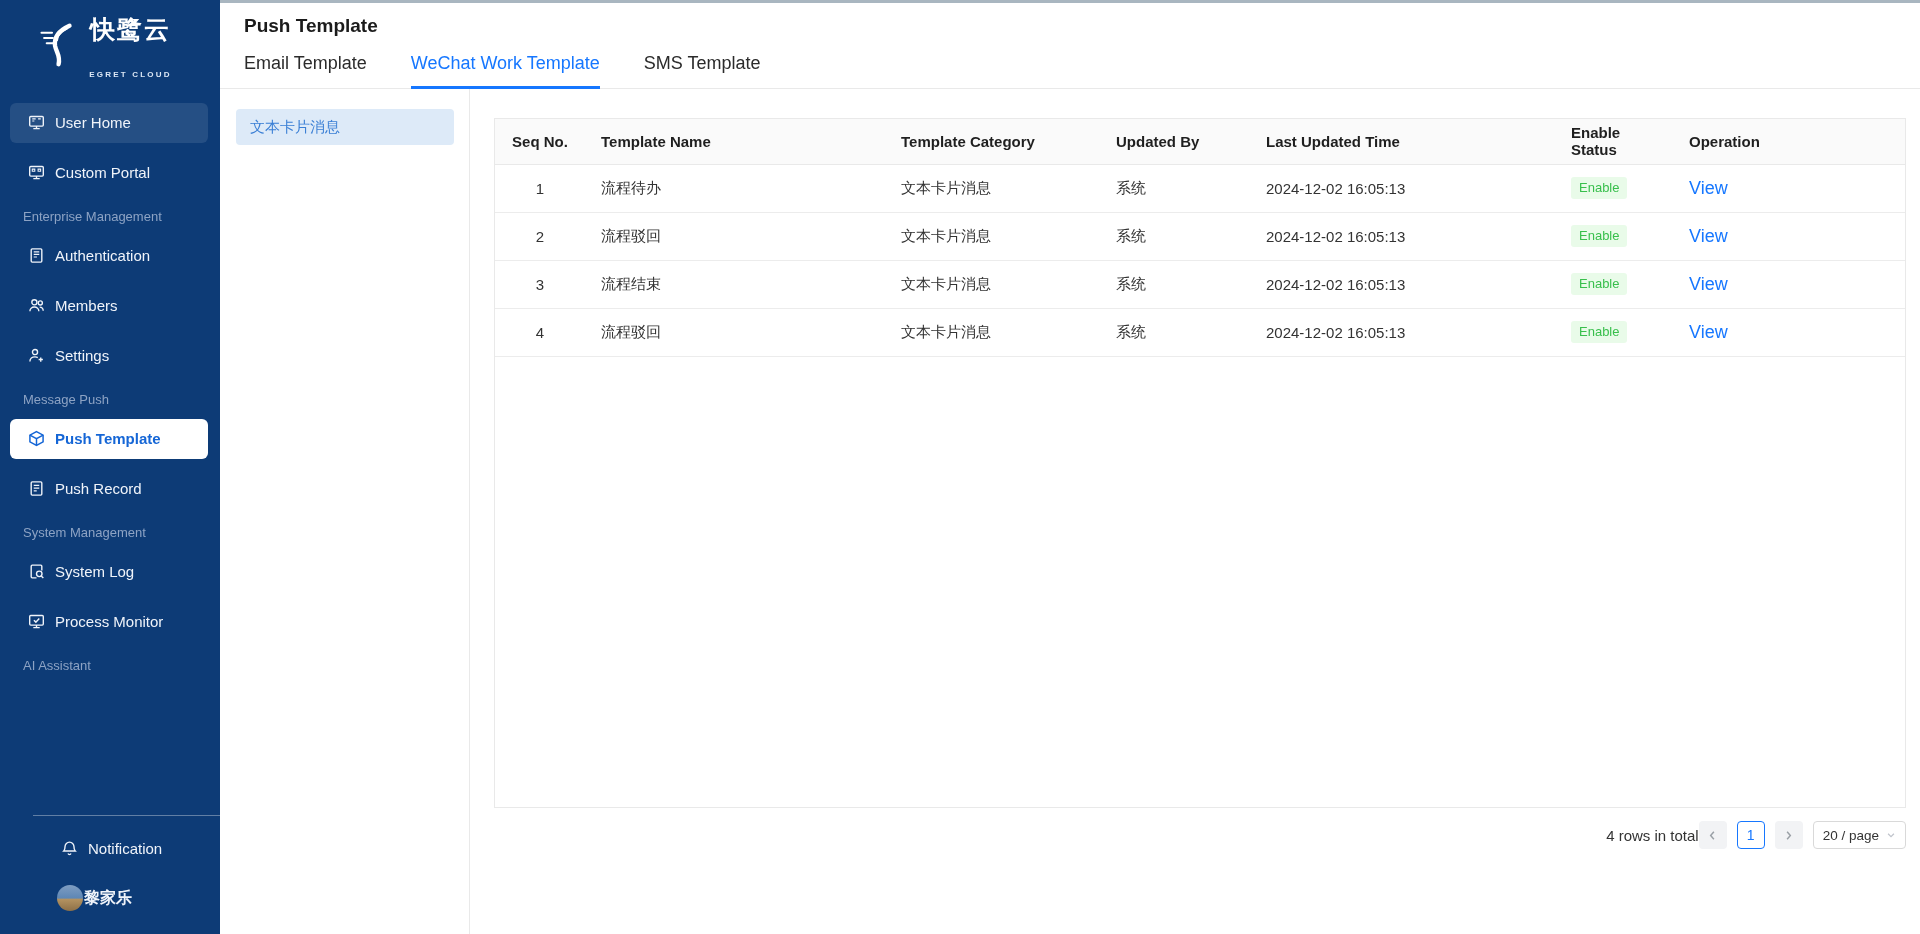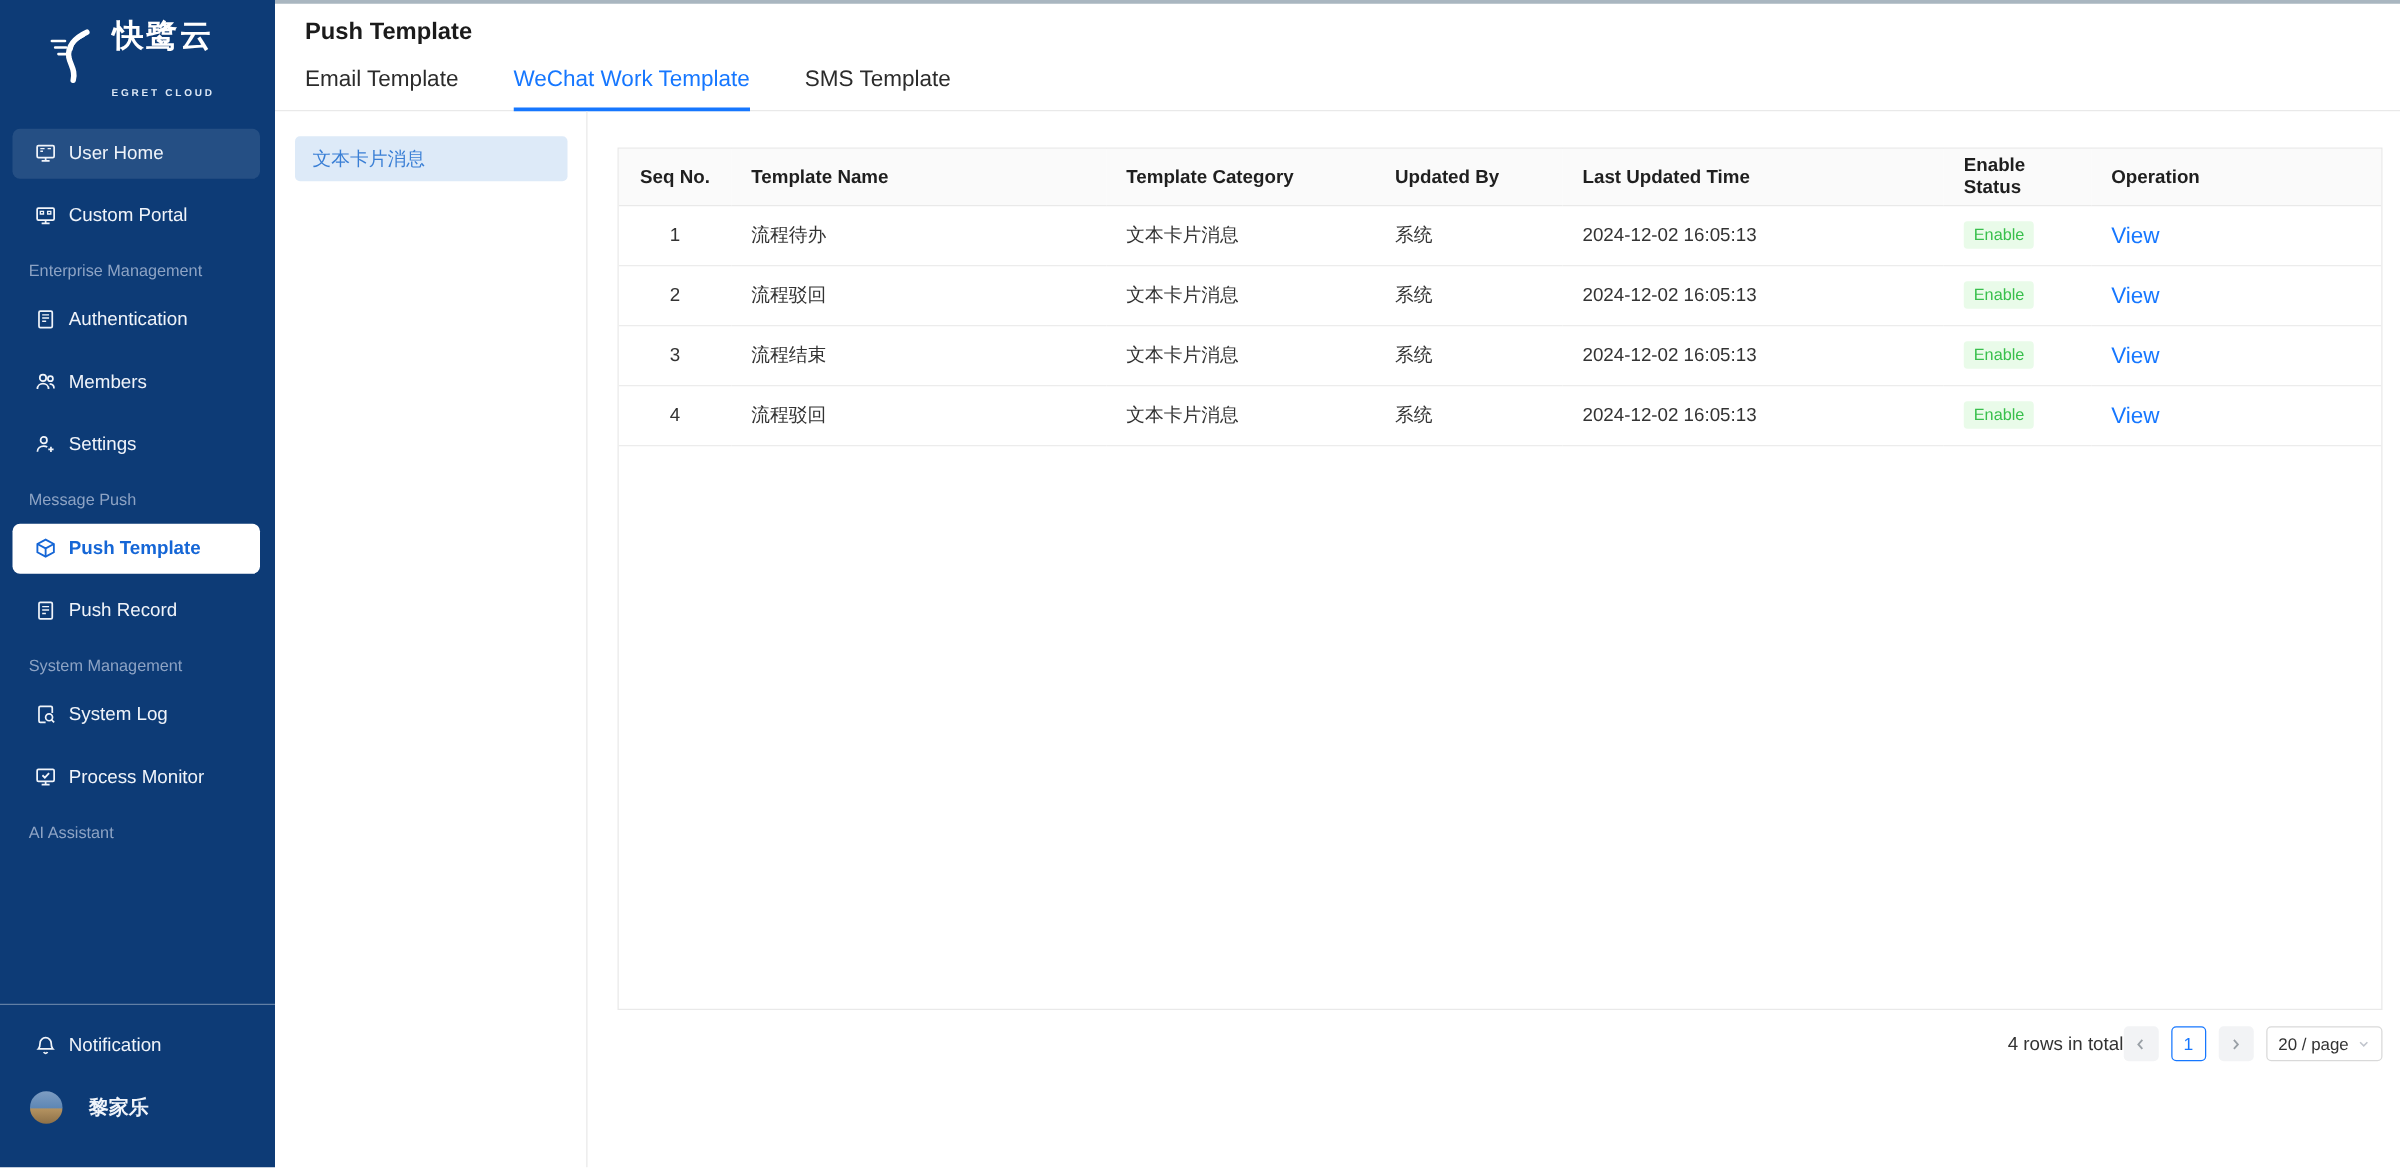--- a/index.html
+++ b/index.html
@@ -11,24 +11,24 @@
   .logo { display:flex; align-items:center; justify-content:center; gap:9px; padding:16px 10px 6px 0; }
   .logo-text { display:flex; flex-direction:column; align-items:center;gap:24px; }
   .logo-title { font-size:25px; font-weight:bold; letter-spacing:2px; color:#fff; line-height:1.1; }
   .logo-sub { font-size:8px; font-weight:bold; letter-spacing:2.2px; color:#dbe7f5; margin-top:2px; }
   .menu { margin-top:18px; }
   .menu-item { height:40px; margin:0 12px 10px 10px; border-radius:6px; display:flex; align-items:center; gap:10px; padding-left:17px; font-size:15px; color:#f0f4fa; cursor:pointer; }
   .menu-item .mi-icon { display:flex; width:18px; height:18px; align-items:center; justify-content:center; }
   .menu-item.hilite { background:rgba(255,255,255,0.10); }
   .menu-item.active { background:#ffffff; color:#1566d6; font-weight:bold; }
   .section-label { font-size:13px; color:#8da3c4; margin:16px 0 12px 23px; }
-  .sidebar-footer { position:absolute; left:0; right:0; bottom:18px; }
+  .sidebar-footer { position:absolute; left:0; right:0; bottom:6px;padding-left:33px; }
   .sidebar-divider { border-top:1px solid rgba(255,255,255,0.35); margin:0 0 12px 0; }
   .avatar { width:26px; height:26px; border-radius:50%; background:linear-gradient(180deg,#7e9dc2 0%,#5e87b5 50%,#b39260 55%,#8d7048 100%); flex:0 0 26px; }
-  .menu-item.user { gap:21px; padding-left:14px; }
+  .menu-item.user { gap:1px; padding-left:14px; }
   .menu-item.user span { font-weight:bold; font-size:16px; }
 
   
   .main { flex:1; display:flex; flex-direction:column; border-top:3px solid #a9b6c0; background:#fff; }
   .page-header { padding:12px 24px 0 24px; }
   .page-title { font-size:19px; font-weight:bold; color:#1b1b1b; margin-bottom:16px; }
   .tabs { display:flex; gap:44px; padding:0 24px; border-bottom:1px solid #e9e9e9; }
   .tab { padding-bottom:12px; font-size:18px; color:#2b2b2b; cursor:pointer; }
   .tab.active { color:#1677ff; border-bottom:3px solid #1677ff; margin-bottom:-1px; }
 

